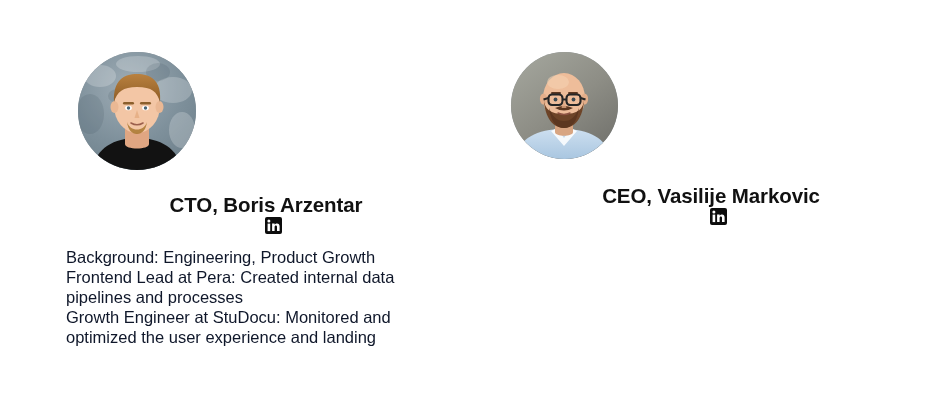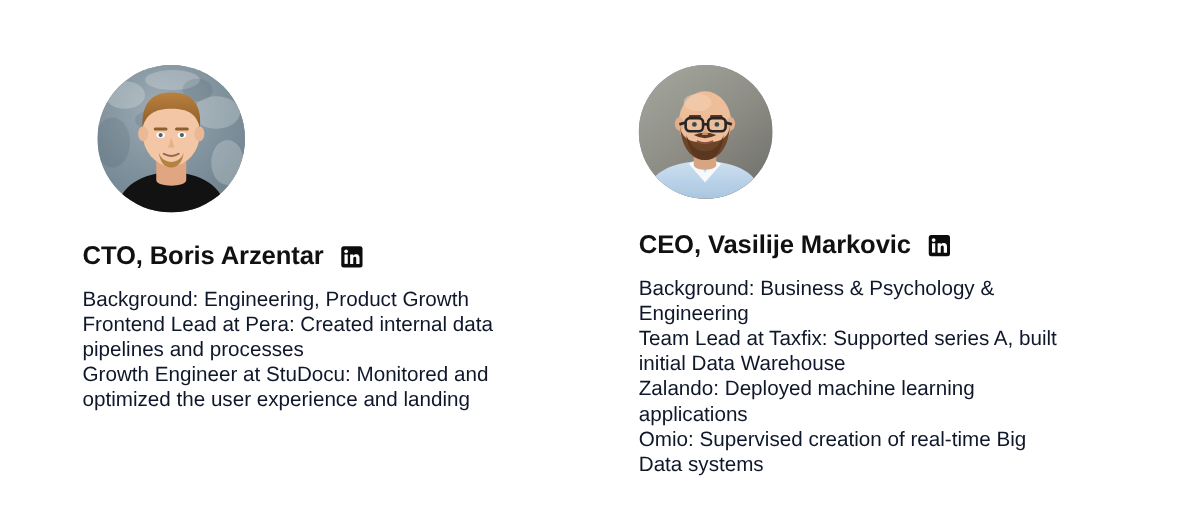--- a/index.html
+++ b/index.html
@@ -50,20 +50,21 @@
   .person-name {
     margin-top: 24px;
     font-size: 20.5px;
     font-weight: bold;
     color: #111111;
     letter-spacing: -0.1px;
     line-height: 1.1;
     white-space: nowrap;
     display: flex;
     align-items: center;
+    flex-direction: column;
   }
   .profile-right .person-name { margin-top: 26px; }
 
   .li-icon {
     display: inline-block;
     margin-left: 14px;
     width: 17px;
     height: 17px;
     border-radius: 2px;
     background: #0c0c0c;
@@ -227,19 +228,15 @@
       <span>CEO, Vasilije Markovic</span>
       <span class="li-icon">
         <svg viewBox="0 0 17 17" xmlns="http://www.w3.org/2000/svg">
           <rect x="2.6" y="6.6" width="2.6" height="7.5" fill="#ffffff"></rect>
           <circle cx="3.9" cy="4.0" r="1.5" fill="#ffffff"></circle>
           <path d="M7.1 6.6 h2.5 v1 c0.6 -0.9 1.6 -1.2 2.5 -1.2 c1.6 0 2.5 1 2.5 2.9 v4.8 h-2.6 v-4.2 c0 -1 -0.4 -1.5 -1.2 -1.5 c-0.8 0 -1.2 0.6 -1.2 1.6 v4.1 h-2.5 z" fill="#ffffff"></path>
         </svg>
       </span>
     </div>
 
-    <div class="person-bio">Background: Business &amp; Psychology &amp; Engineering
-Team Lead at Taxfix: Supported series A, built initial Data Warehouse
-Zalando: Deployed machine learning applications
-Omio: Supervised creation of real-time Big Data systems</div>
   </div>
 
 </div>
 
 </body></html>

